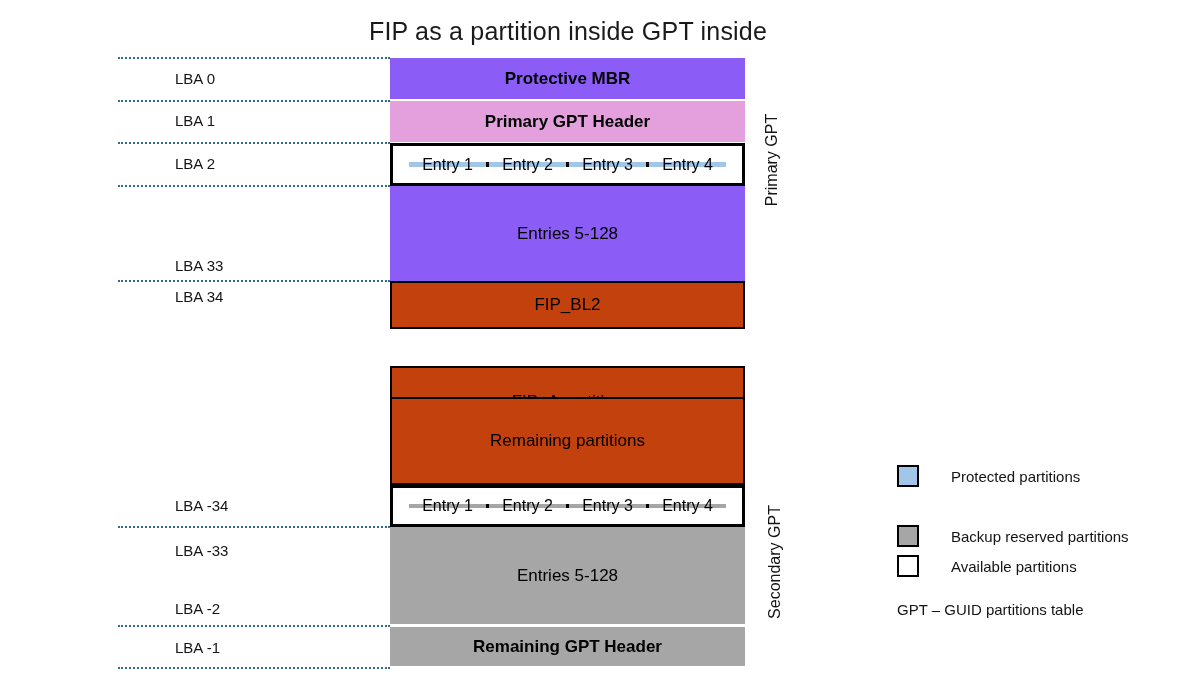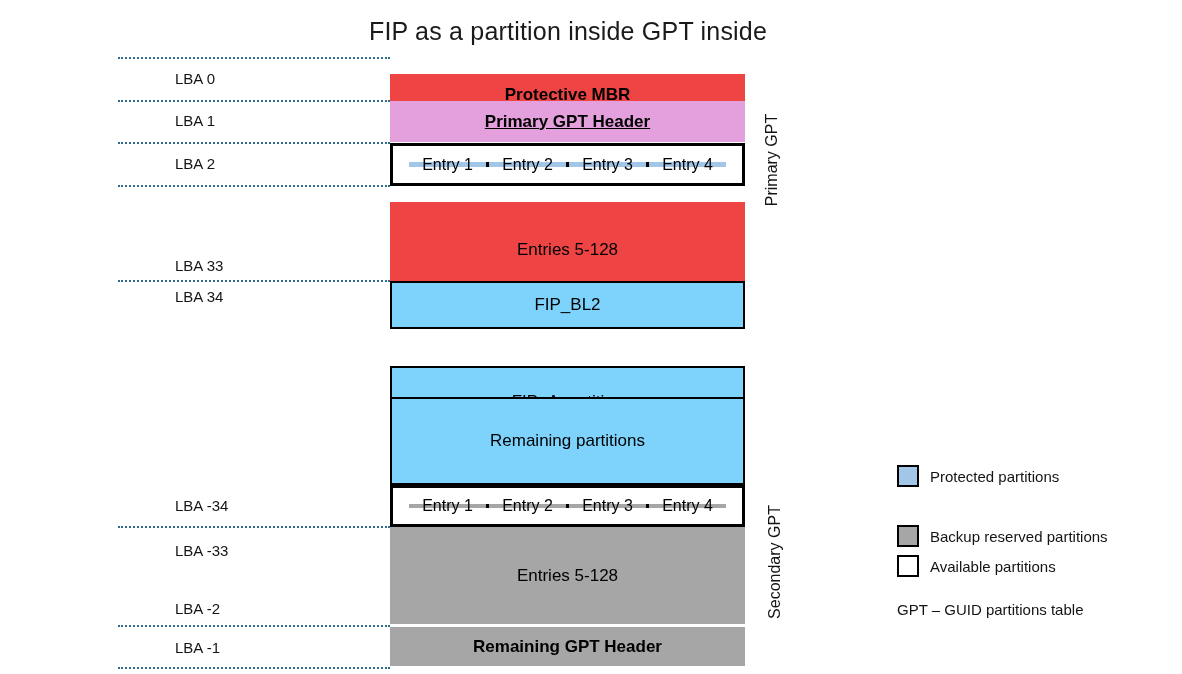--- a/index.html
+++ b/index.html
@@ -17,24 +17,24 @@
   
   .lba{position:absolute;left:175px;width:110px;font-size:15px;color:#141414;white-space:nowrap;}
   .lba-0{top:70px}.lba-1{top:112px}.lba-2{top:155px}.lba-3{top:257px}.lba-4{top:288px}
   .lba-5{top:497px}.lba-6{top:542px}.lba-7{top:600px}.lba-8{top:639px}
 
   
   .block{position:absolute;left:390px;width:355px;box-sizing:border-box;
          display:flex;align-items:center;justify-content:center;
          font-size:17px;color:#000;text-align:center;}
   .bold{font-weight:700;}
-  .bg-blue{background:#ef4444;margin-top:16px;}
-  .bg-pink{background:#E3A0DC;text-decoration:underline;}
+  .bg-blue{background:#8b5cf6;}
+  .bg-pink{background:#E3A0DC;}
   .bg-gray{background:#A6A6A6;}
-  .bordered{border:2.5px solid #000;background:#7dd3fc;}
+  .bordered{border:2.5px solid #000;background:#c2410c;}
 
   .b-mbr{top:58px;height:41px;}
   .b-pgh{top:101px;height:41px;}
   .b-entries1{top:143px;height:43px;}
   .b-blue-rest{top:186px;height:95px;}
   .b-fipbl2{top:281px;height:48px;}
   .b-fipa{top:327px;height:72px;margin-top:39px;}
   .b-remaining{top:397px;height:88px;}
   .b-entries2{top:485px;height:42px;}
   .b-gray-rest{top:527px;height:97px;}
@@ -48,21 +48,21 @@
   .entry-row.row-blue .entry-cell{background:#A1C6E8;}
   .entry-row.row-gray .entry-cell{background:#A6A6A6;}
 
   
   .side-label{position:absolute;font-size:16px;color:#141414;text-align:center;
               transform:rotate(-90deg);white-space:nowrap;}
   .side-primary{width:140px;height:20px;left:703px;top:150px;}
   .side-secondary{width:170px;height:20px;left:691px;top:552px;}
 
   
-  .legend-row{position:absolute;left:897px;display:flex;align-items:center;height:22px;}
+  .legend-row{position:absolute;left:897px;display:flex;align-items:center;height:22px;gap:21px;}
   .lg-0{top:465px}.lg-1{top:495px}.lg-2{top:525px}.lg-3{top:555px}
   .swatch{width:22px;height:22px;box-sizing:border-box;border:2px solid #000;flex:0 0 auto;}
   .legend-label{margin-left:11px;font-size:15px;white-space:nowrap;color:#141414;}
 
   .footnote{position:absolute;left:897px;font-size:15px;color:#141414;white-space:nowrap;}
   .fn-0{top:601px}.fn-1{top:626px}
 </style>
 </head>
 <body>
 

